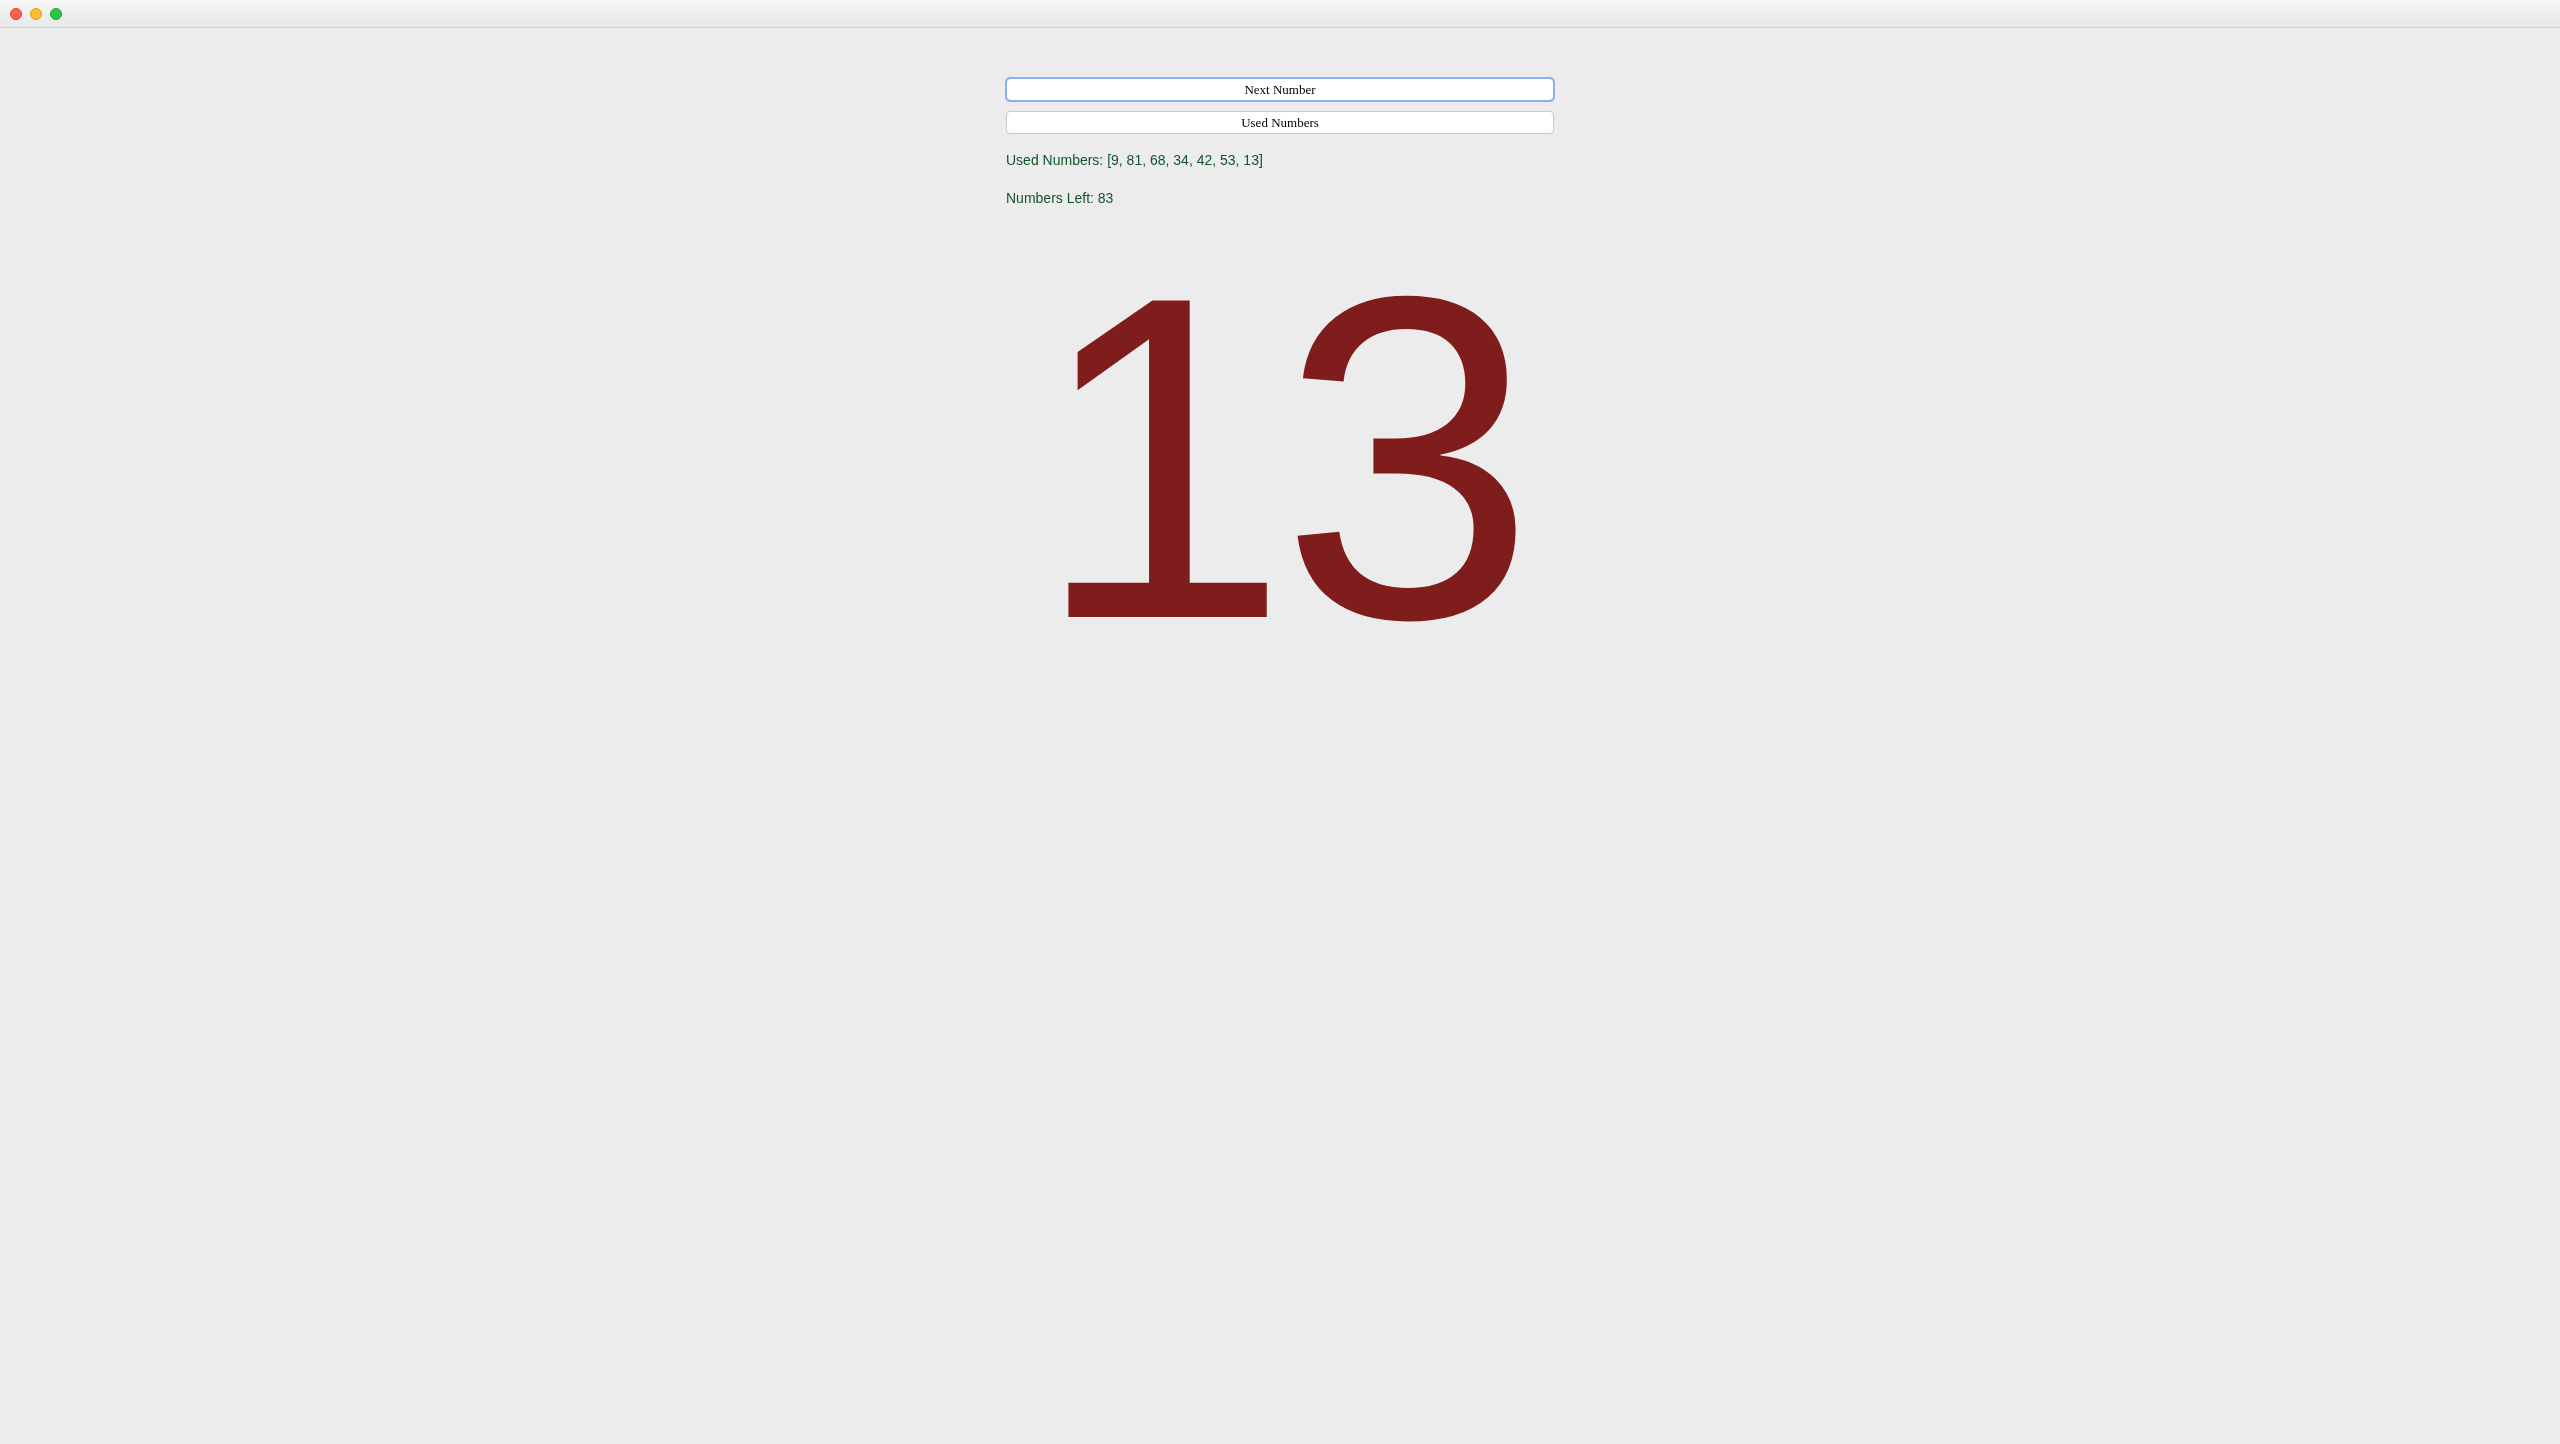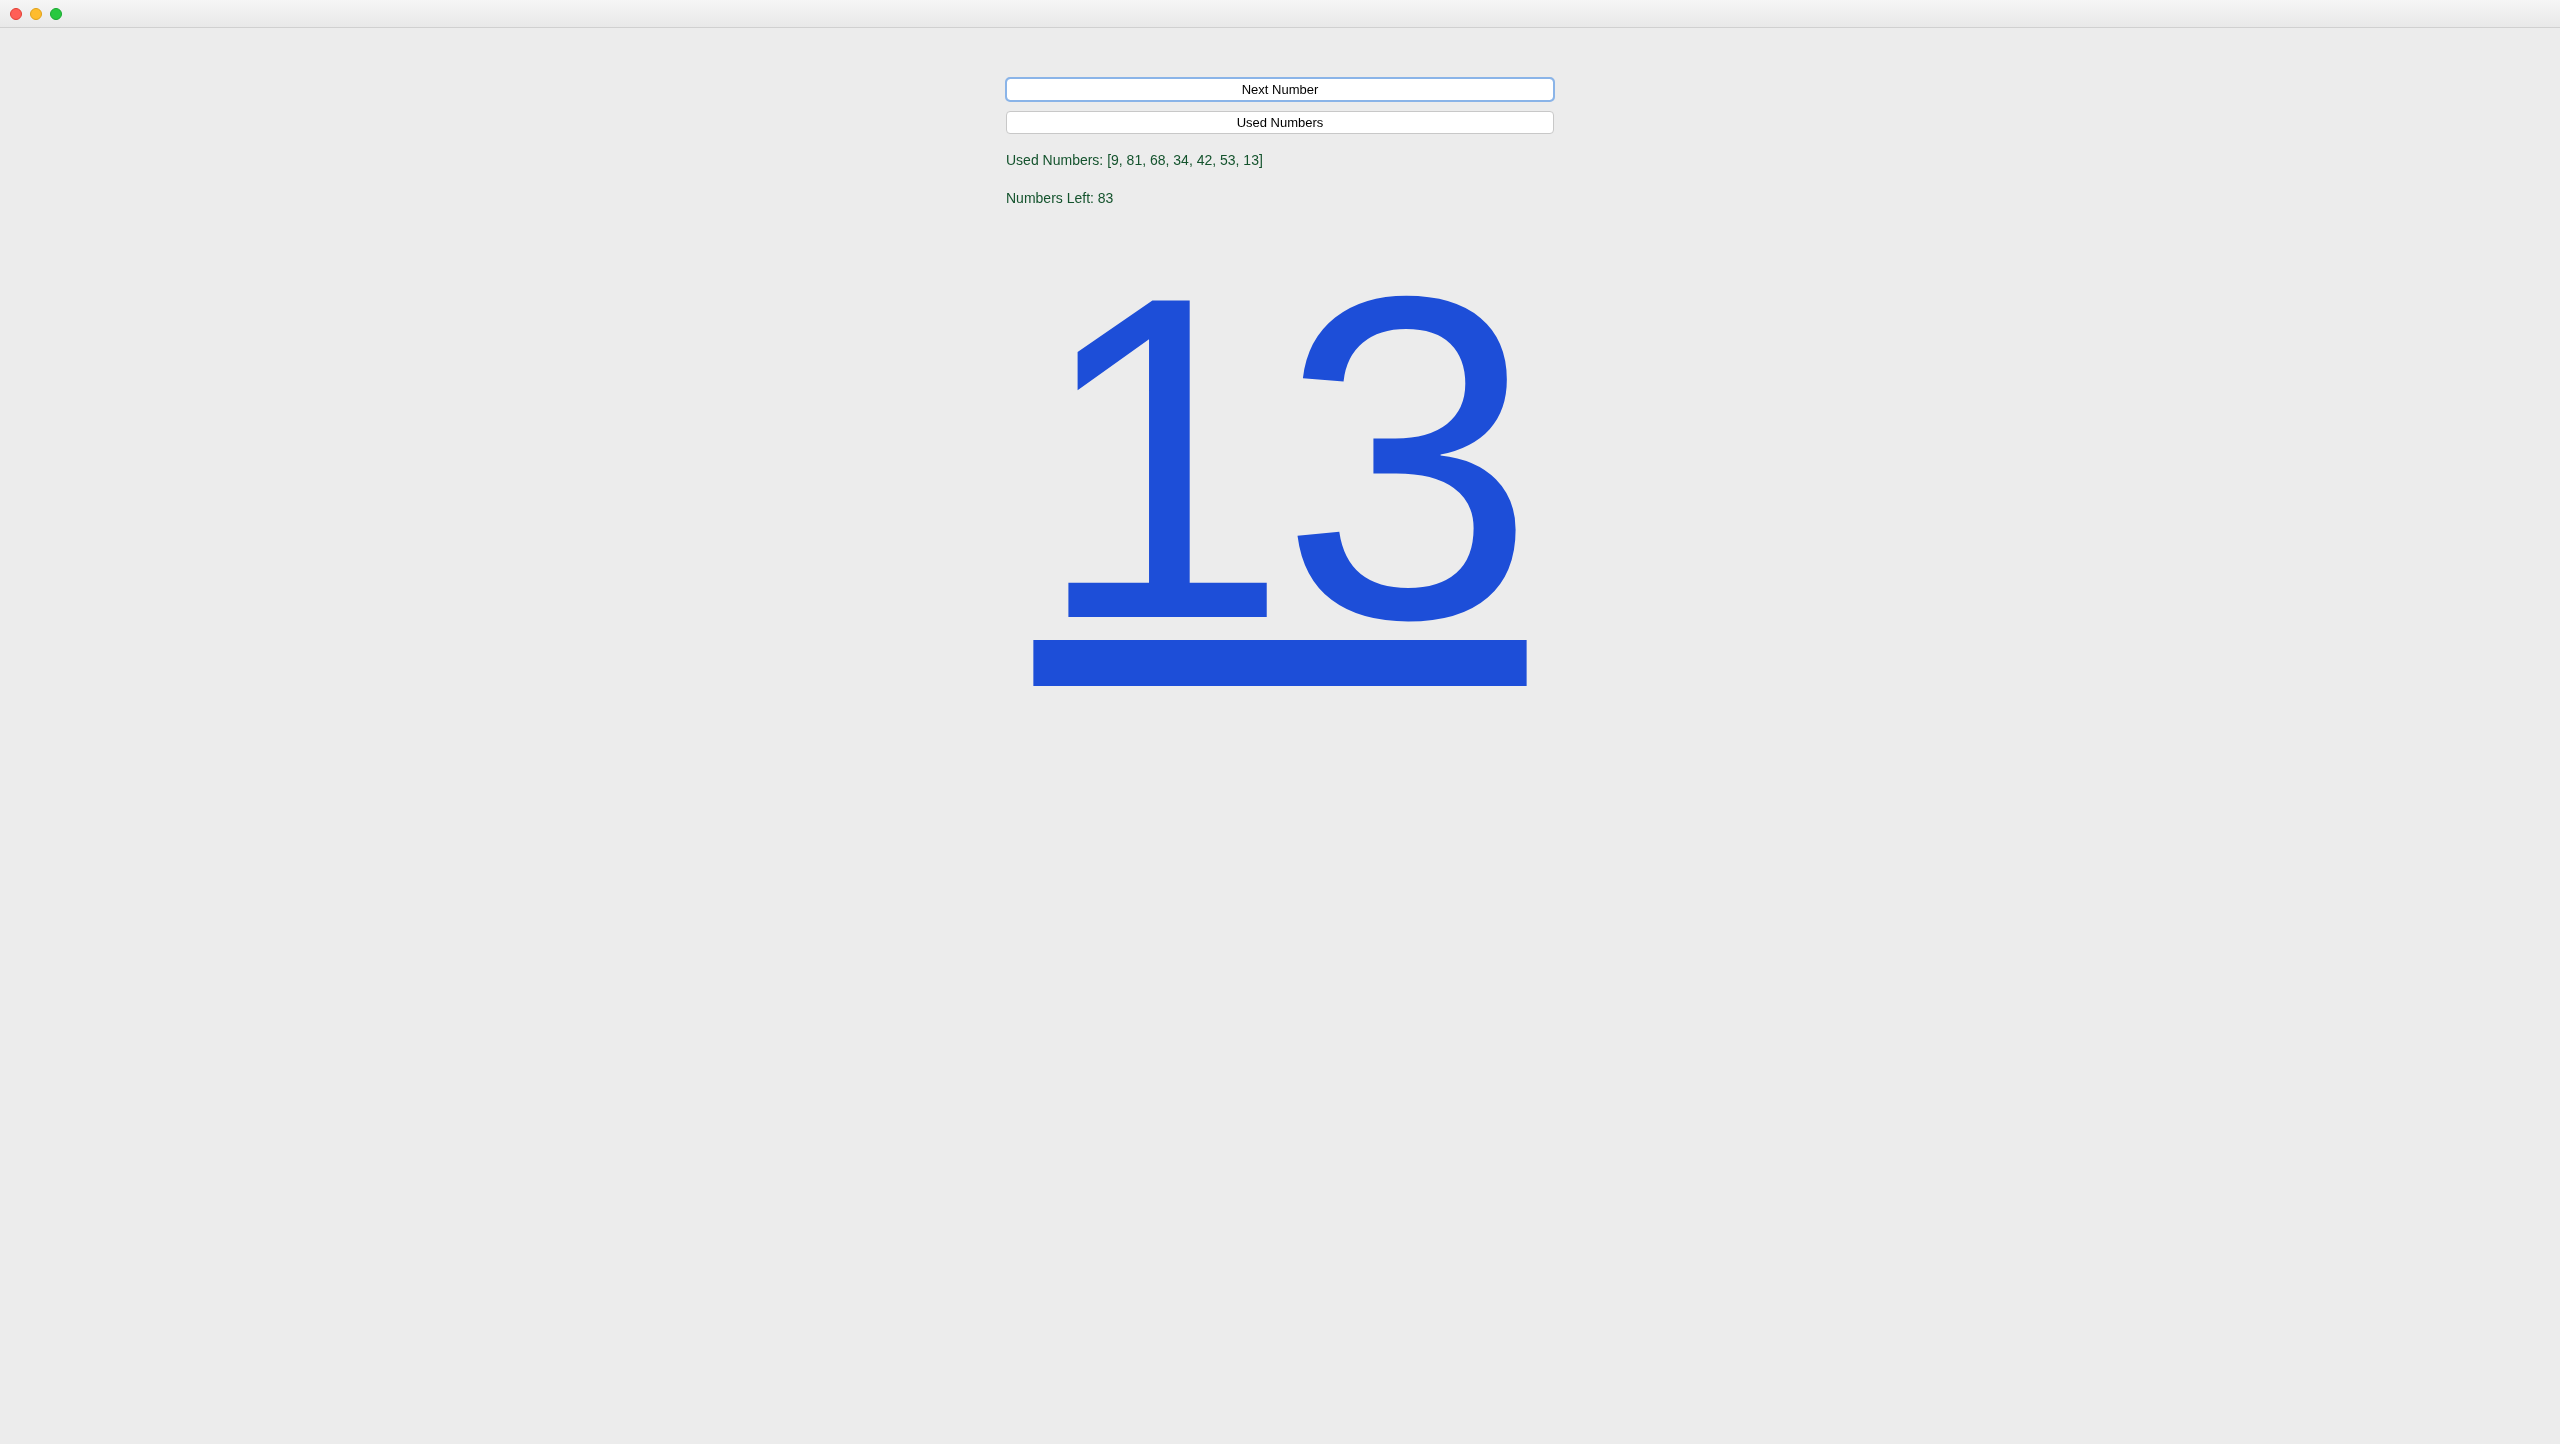--- a/index.html
+++ b/index.html
@@ -51,21 +51,21 @@
       padding-top: 50px;
     }
     .btn {
       display: block;
       width: 100%;
       height: 23px;
       background: #ffffff;
       border: 1px solid #c8c8c8;
       border-radius: 4px;
       font-size: 13px;
-      font-family: Liberation Sans, sans-serif;
+      font-family: Liberation Serif, serif;
       text-align: center;
       cursor: pointer;
       margin-bottom: 10px;
       line-height: 21px;
     }
     .btn-focused {
       outline: 2px solid #8ab4e8;
       outline-offset: -1px;
       border-color: #8ab4e8;
     }
@@ -82,24 +82,23 @@
     }
     .number-display {
       position: absolute;
       left: 0;
       right: 0;
       top: 200px;
       text-align: center;
       font-size: 460px;
       font-weight: 400;
       letter-spacing: -0.02em;
-      color: #1d4ed8;
+      color: #7f1d1d;
       line-height: 1;
       font-family: "Lucida Grande", "Helvetica Neue", Arial, sans-serif;
-      text-decoration: underline;
     }
   </style>
 </head>
 <body>
 
 <div class="titlebar">
   <div class="traffic-light traffic-close"></div>
   <div class="traffic-light traffic-minimize"></div>
   <div class="traffic-light traffic-zoom"></div>
 </div>

